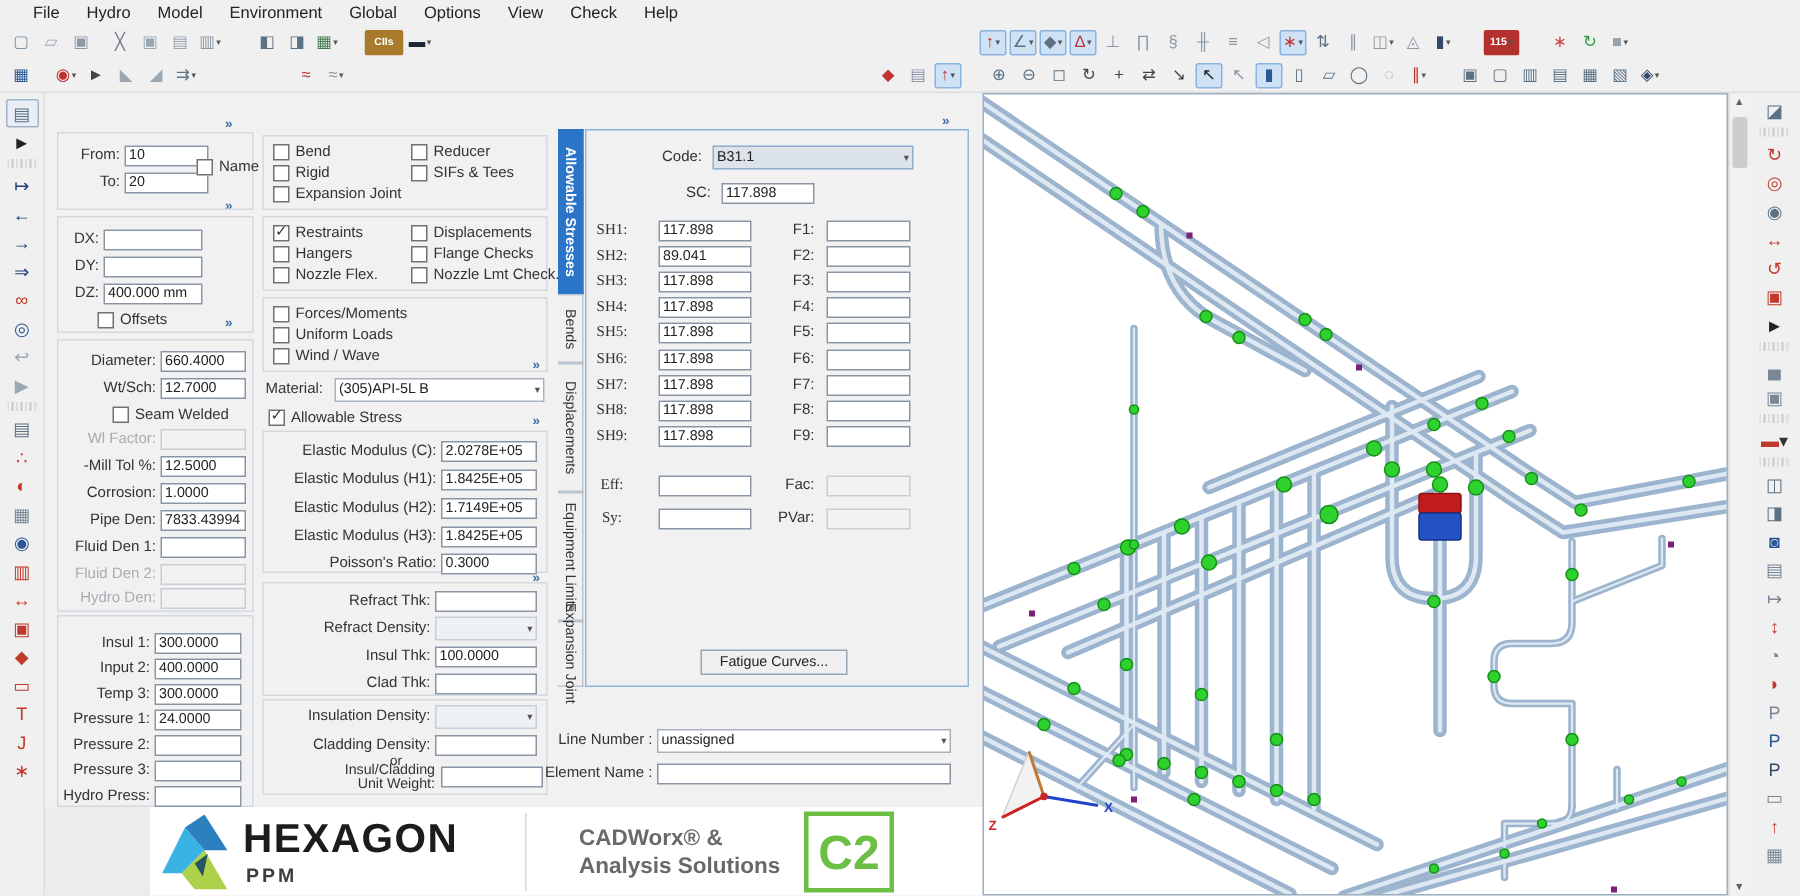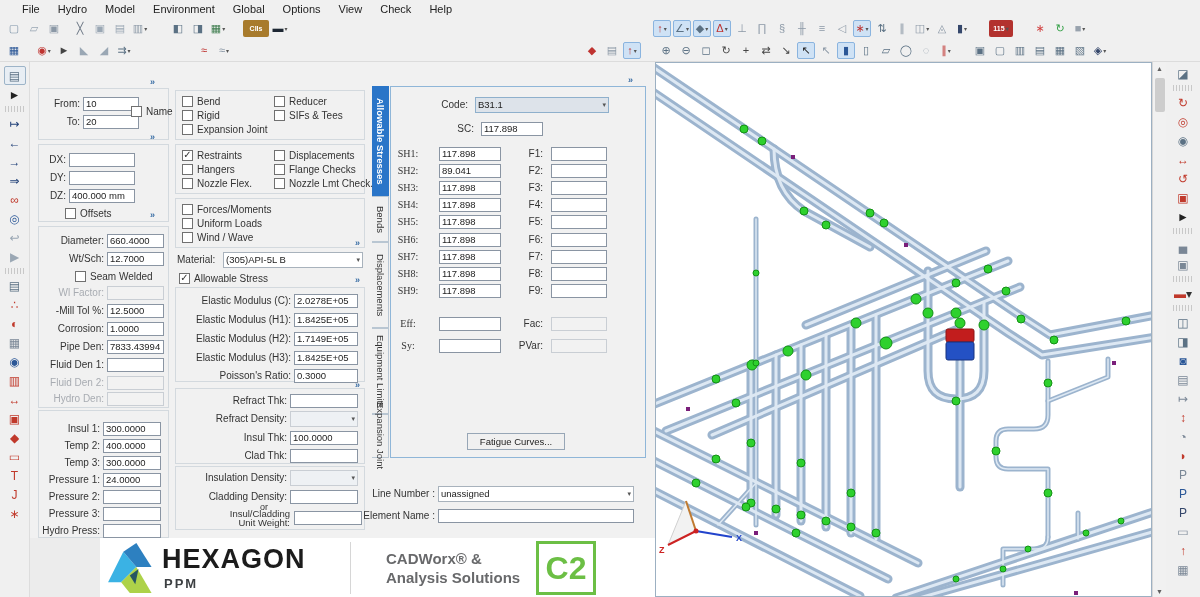--- a/index.html
+++ b/index.html
@@ -515,21 +515,21 @@
       <input class="inp" style="width: 57px;">
     </div>
   </div>
 
   <div class="grp" style="left:8px;top:348px;width:131px;height:128px">
     <div class="row" style="left:2px;top:10px">
       <span class="lbl" style="width:62px">Insul 1:</span>
       <input class="inp" style="width: 58px;" value="300.0000">
     </div>
     <div class="row" style="left:2px;top:27px">
-      <span class="lbl" style="width:62px">Temp 2:</span>
+      <span class="lbl" style="width:62px">Input 2:</span>
       <input class="inp" style="width: 58px;" value="400.0000">
     </div>
     <div class="row" style="left:2px;top:44px">
       <span class="lbl" style="width:62px">Temp 3:</span>
       <input class="inp" style="width: 58px;" value="300.0000">
     </div>
     <div class="row" style="left:2px;top:61px">
       <span class="lbl" style="width:62px">Pressure 1:</span>
       <input class="inp" style="width: 58px;" value="24.0000">
     </div>

